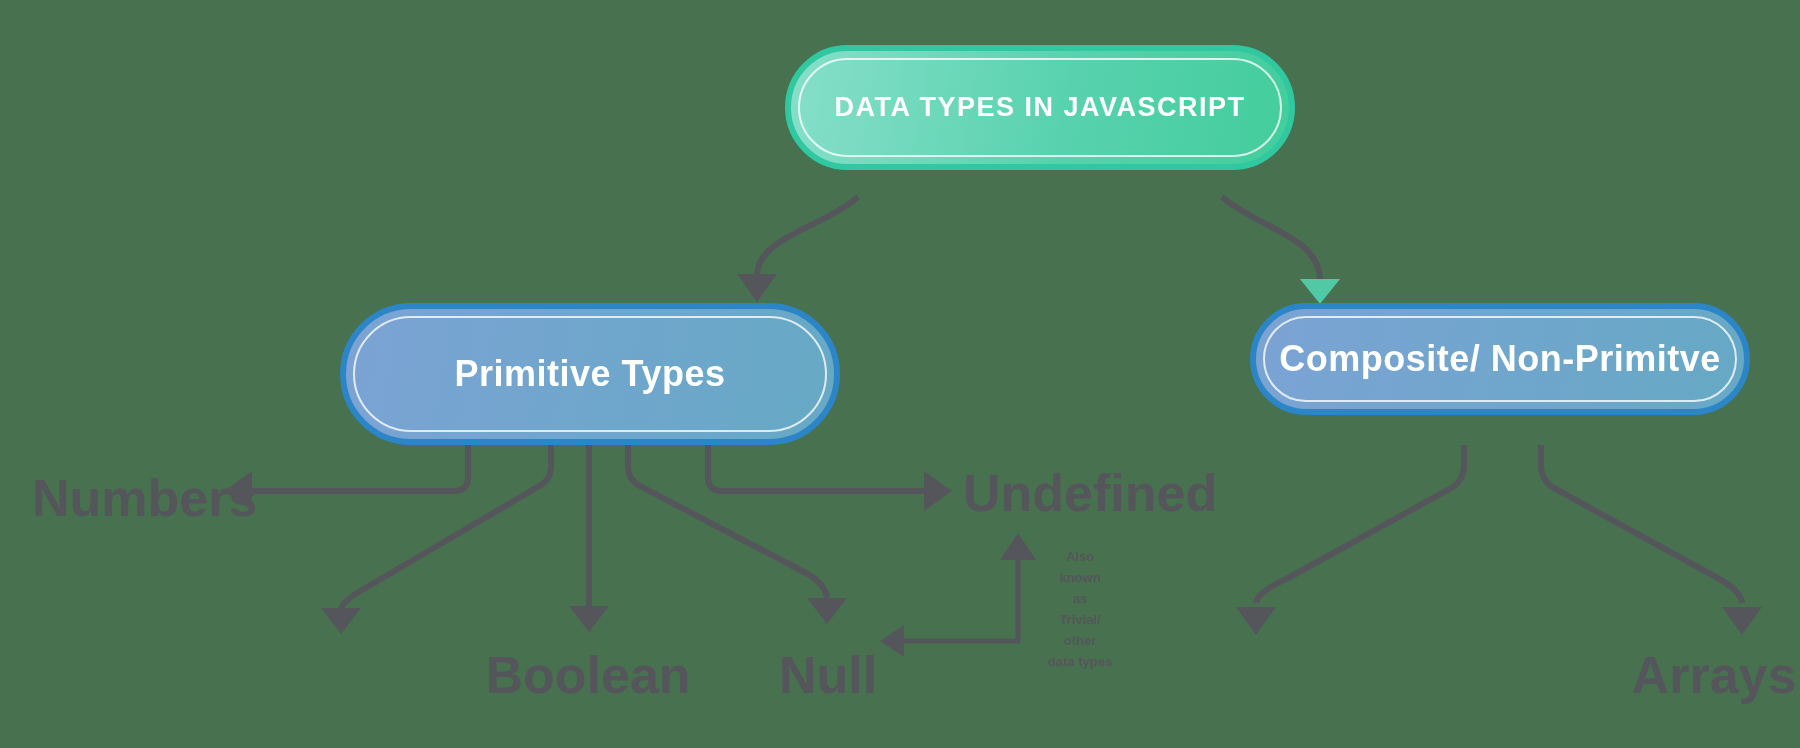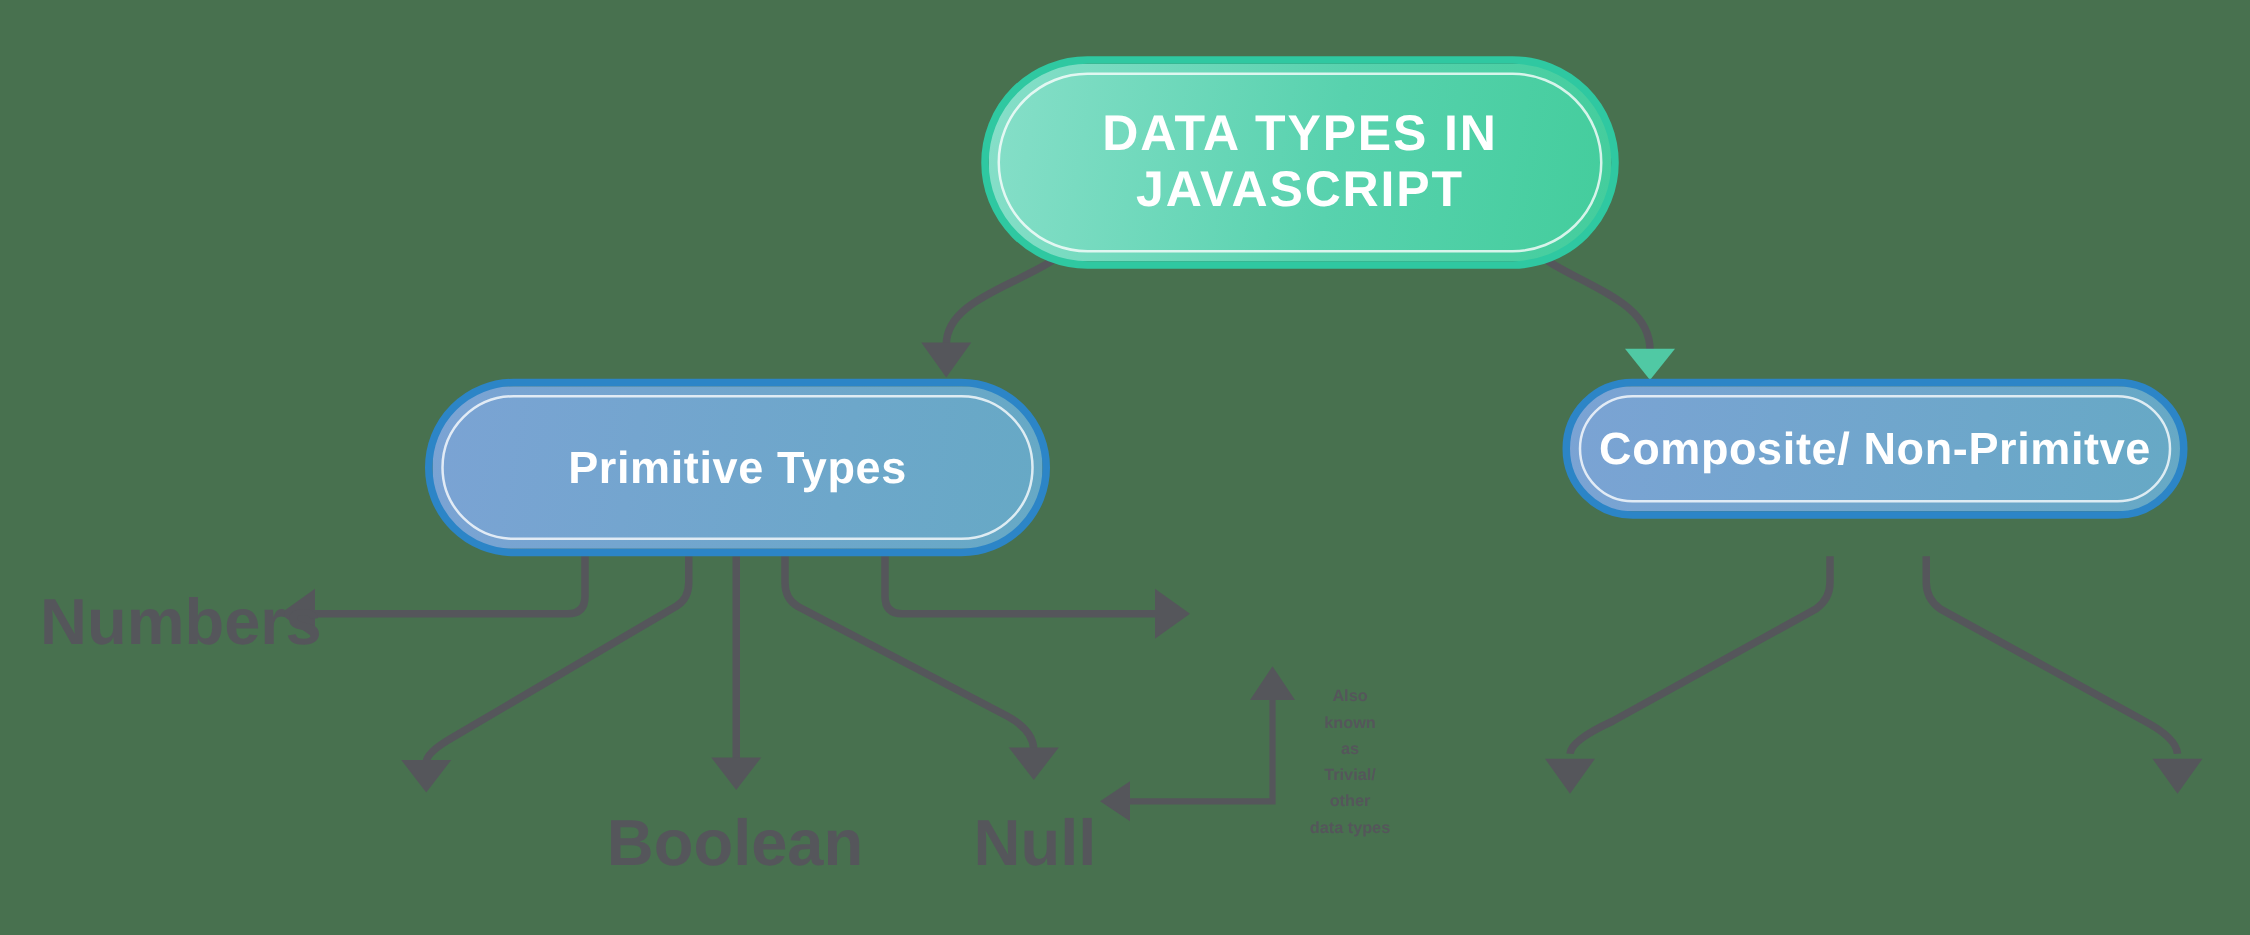--- a/index.html
+++ b/index.html
@@ -19,24 +19,24 @@
     text-align:center;
     color:#ffffff;font-weight:bold;
     box-sizing:border-box;
   }
   .node::before{
     content:"";position:absolute;inset:7px;
     border:2px solid rgba(255,255,255,.78);
     border-radius:999px;pointer-events:none;
   }
   .node-root{
-    left:785px;top:45px;width:510px;height:170px;
+    left:785px;top:45px;width:510px;height:125px;
     border:6px solid var(--teal-border,#2FC8A1);
     background:linear-gradient(100deg,#87DFC9 0%,#58D2AE 55%,#43CD9C 100%);
-    font-size:40px;letter-spacing:1.5px;
+    font-size:27px;letter-spacing:1.5px;
   }
   .node-blue{
     border:6px solid var(--blue-border,#2C85C7);
     background:linear-gradient(100deg,#7BA3D4 0%,#66A9C5 100%);
     font-size:36px;letter-spacing:.5px;line-height:44px;
   }
   .node-primitive{left:340px;top:303px;width:500px;height:142px;justify-content:center;}
   .node-composite{left:1250px;top:303px;width:500px;height:112px;}
   .node-composite .l{display:block;}
 
@@ -111,22 +111,24 @@
     <span>Primitive Types</span>
   </div>
 
   <div class="node node-blue node-composite">
     <span>
       <span class="l">Composite/ Non-Primitve</span>
     </span>
   </div>
 
   <div class="leaf leaf-numbers">Numbers</div>
+  <div class="leaf leaf-undefined">Undefined</div>
   <div class="leaf centered leaf-boolean">Boolean</div>
   <div class="leaf centered leaf-null">Null</div>
+  <div class="leaf centered leaf-arrays">Arrays</div>
 
   <div class="annotation">
     <span>Also</span>
     <span>known</span>
     <span>as</span>
     <span>Trivial/</span>
     <span>other</span>
     <span>data types</span>
   </div>
 

